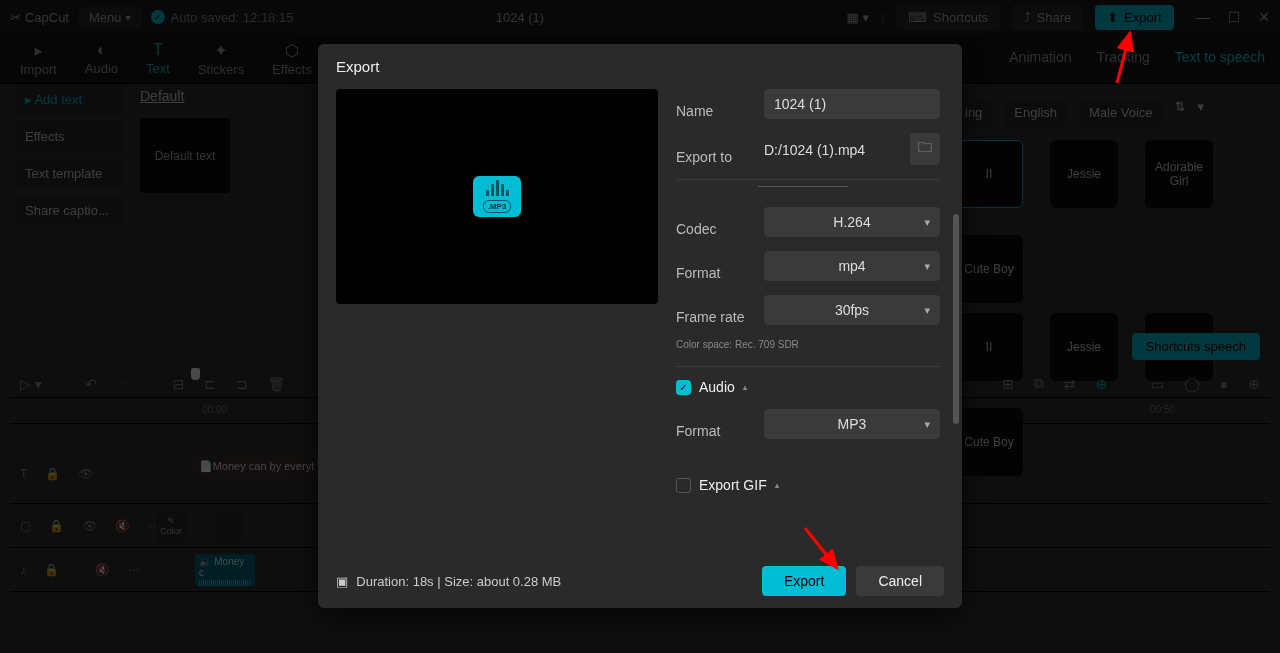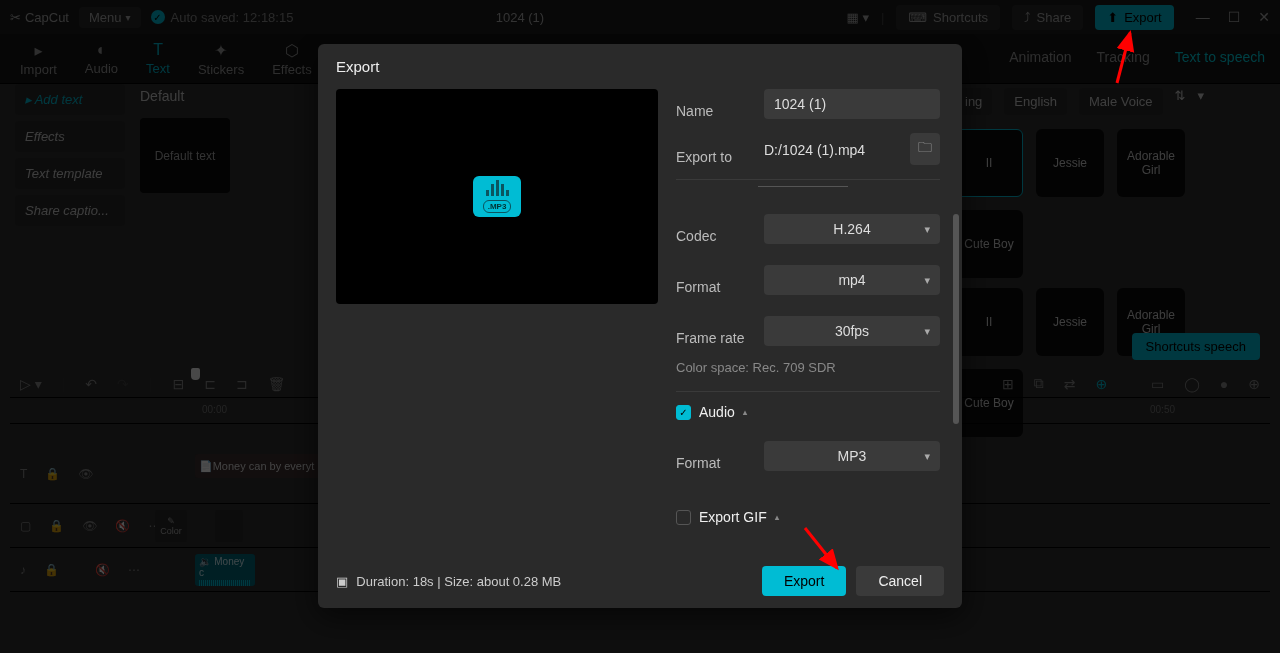--- a/index.html
+++ b/index.html
@@ -22,33 +22,33 @@
 
 .toptabs { height: 50px; background: #141414; display: flex; align-items: center; padding: 0 20px; gap: 28px; font-size: 13px; color: #999; border-bottom: 1px solid #000; }
 .toptabs .tab { display: flex; flex-direction: column; align-items: center; gap: 2px; cursor: pointer; }
 .toptabs .tab.active { color: #00bcd4; }
 .toptabs .tab-icon { font-size: 16px; }
 .right-panel-tabs { position:absolute; top:39px; right:15px; display:flex; align-items:center; gap:25px; font-size:14px; color:#999; height:36px; }
 .right-panel-tabs .rtab.active{ color:#00d2e0;text-align:right; }
 
 
 .left-sidebar { position: absolute; top: 84px; left: 15px; width: 110px; display: flex; flex-direction: column; gap: 6px; }
-.left-sidebar .sb-item { background: #2a2a2a; padding: 8px 10px; border-radius: 4px; font-size: 13px; color: #ccc; cursor: pointer; overflow: hidden; white-space: nowrap; text-overflow: ellipsis; font-style: italic; }
+.left-sidebar .sb-item { background: #2a2a2a; padding: 8px 10px; border-radius: 4px; font-size: 13px; color: #ccc; cursor: pointer; overflow: hidden; white-space: nowrap; text-overflow: ellipsis; }
 .left-sidebar .sb-item.active { color: #00bcd4; }
 
 
 .default-card { position: absolute; top: 88px; left: 140px; width: 200px; }
-.default-card .head { font-size: 14px; color: #ccc; margin-bottom: 14px; }
+.default-card .head { font-size: 14px; color: #ccc; margin-bottom: 14px; text-decoration: underline; }
 .default-card .thumb { width: 90px; height: 75px; background: #0a0a0a; border-radius: 4px; display: flex; align-items: center; justify-content: center; font-size: 12px; color: #aaa; }
 
 
-.voices-panel { position:absolute; top:88px; right:15px; width:310px; }
+.voices-panel { position:absolute; top:99px; right:15px; width:310px; }
 .voices-panel .vrow{ display:flex; gap:12px; margin-bottom:14px; font-size:13px; color:#ccc; }
 .voices-panel .vpill{ background:#2a2a2a; padding:6px 10px; border-radius:4px; }
-.voices-panel .vcards{ display:flex; gap:13px; margin-top:10px; flex-wrap:wrap; }
+.voices-panel .vcards{ display:flex; gap:27px; margin-top:10px; flex-wrap:wrap; }
 .voices-panel .vcard{ width:68px; height:68px; background:#0d0d0d; border-radius:6px; display:flex; align-items:center; justify-content:center; font-size:12px; color:#ccc; text-align:center; }
 .voices-panel .vcard.active{ border:1px solid #00bcd4; }
 .gen-btn{ position:absolute; top:333px; right:20px; background:#00bcd4; color:#000; padding:6px 14px; border-radius:4px; font-size:13px; }
 
 
 .timeline { position: absolute; top: 370px; left: 10px; right: 10px; bottom: 10px; background: #141414; border-radius: 4px; }
 .timeline .tl-toolbar { height: 28px; display:flex; align-items:center; padding:0 10px; gap:20px; color:#888; font-size:14px; border-bottom:1px solid #000; }
 .timeline .tl-ruler{ height:26px; border-bottom:1px solid #000; position:relative; font-size:11px; color:#777; }
 .timeline .playhead{ position:absolute; left:185px; top:0; bottom:0; width:1px; background:#fff; }
 .timeline .playhead::before{ content:''; position:absolute; top:-2px; left:-4px; width:9px; height:12px; background:#eee; border-radius:2px 2px 4px 4px; }
@@ -66,25 +66,25 @@
 .modal .m-body { flex: 1; display: flex; gap: 18px; padding: 0 18px; overflow: hidden; }
 .modal .preview { width: 322px; height: 215px; background: #000; border-radius: 4px; display:flex; align-items:center; justify-content:center; flex-shrink:0; }
 .modal .preview .mp3tag{ background:#00bcd4; border-radius:6px; padding:4px 6px; width:48px; display:flex; flex-direction:column; align-items:center; gap:4px; }
 .modal .preview .bars{ display:flex; gap:2px; align-items:flex-end; height:16px; }
 .modal .preview .bars span{ width:3px; background:#0a5560; }
 .modal .preview .mp3txt{ background:#00bcd4; color:#033; font-size:8px; font-weight:bold; border:1px solid #0a5560; border-radius:6px; padding:1px 4px; }
 .modal .form { flex: 1; overflow-y: auto; padding-right: 4px; }
 .modal .frow { display: flex; align-items: flex-end; margin-bottom: 14px; font-size: 14px; color: #bbb; }
 .modal .frow .flabel { width: 88px; flex-shrink: 0; }
 .modal .frow .finput { flex: 1; background: #3a3a3a; border-radius: 4px; padding: 7px 10px; font-size: 14px; color: #ddd; }
-.modal .frow .fsel { flex: 1; background: #3a3a3a; border-radius: 4px; padding: 7px 10px; font-size: 14px; color: #ddd; text-align:center; display:flex; justify-content:center; align-items:center; position:relative;margin-top:7px; }
+.modal .frow .fsel { flex: 1; background: #3a3a3a; border-radius: 4px; padding: 7px 10px; font-size: 14px; color: #ddd; text-align:center; display:flex; justify-content:center; align-items:center; position:relative; }
 .modal .frow .fsel .chev{ position:absolute; right:10px; font-size:11px; color:#aaa; }
 .modal .frow .browse{ width:30px; height:32px; background:#3a3a3a; margin-left:6px; border-radius:4px; display:flex; align-items:center; justify-content:center; }
 .modal .divider{ height:1px; background:#3a3a3a; margin:12px 0; }
-.modal .cspace{ font-size:13px; color:#888; margin:6px 0 16px; }
+.modal .cspace{ font-size:10px; color:#888; margin:6px 0 16px; }
 .modal .sect-head{ display:flex; align-items:center; gap:8px; font-size:14px; color:#eee; margin:8px 0 14px; }
 .modal .chk{ width:15px; height:15px; border-radius:3px; border:1px solid #555; display:flex; align-items:center; justify-content:center; font-size:10px; }
 .modal .chk.on{ background:#00bcd4; border-color:#00bcd4; color:#000; }
 .modal .tri{ font-size:9px; color:#888; }
 .modal .m-footer{ height:54px; flex-shrink:0; border-top:0; display:flex; align-items:center; padding:0 18px; gap:10px; font-size:13px; color:#ccc;}
 .modal .m-footer .info{ flex:1; display:flex; align-items:center; gap:8px; }
 .modal .m-footer .btn{ padding:7px 22px; border-radius:4px; cursor:pointer; font-size:14px; }
 .modal .m-footer .btn-export{ background:#00bcd4; color:#000; }
 .modal .m-footer .btn-cancel{ background:#3a3a3a; color:#eee; }
 

